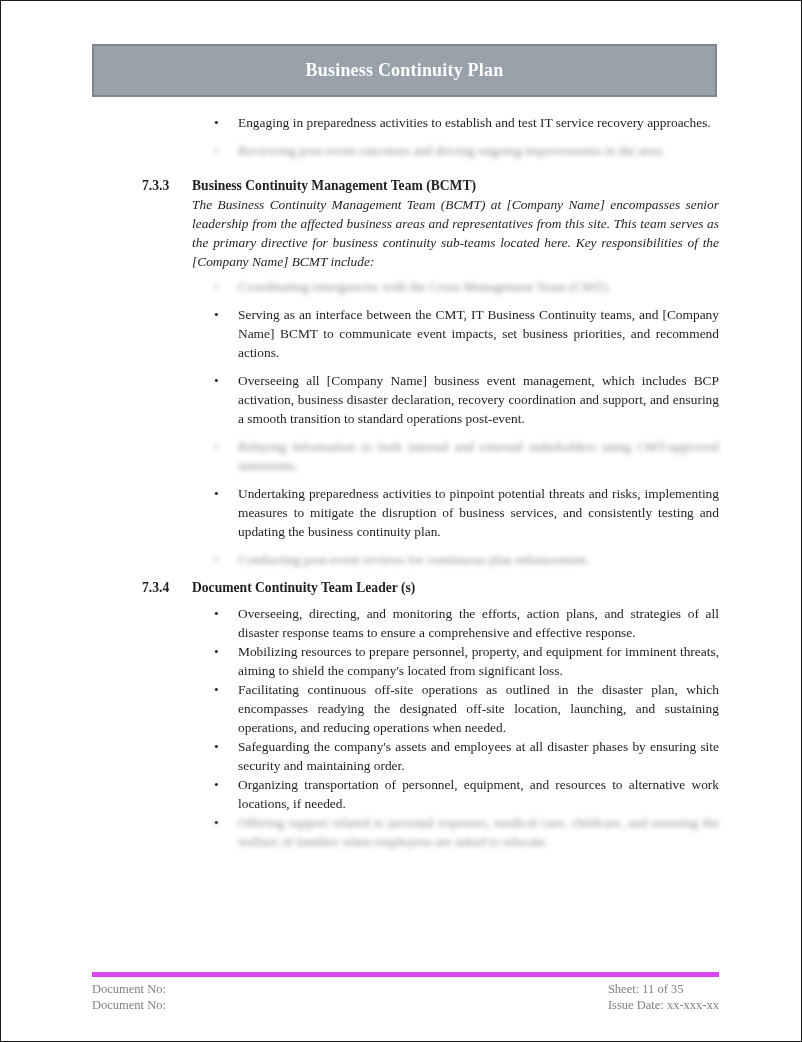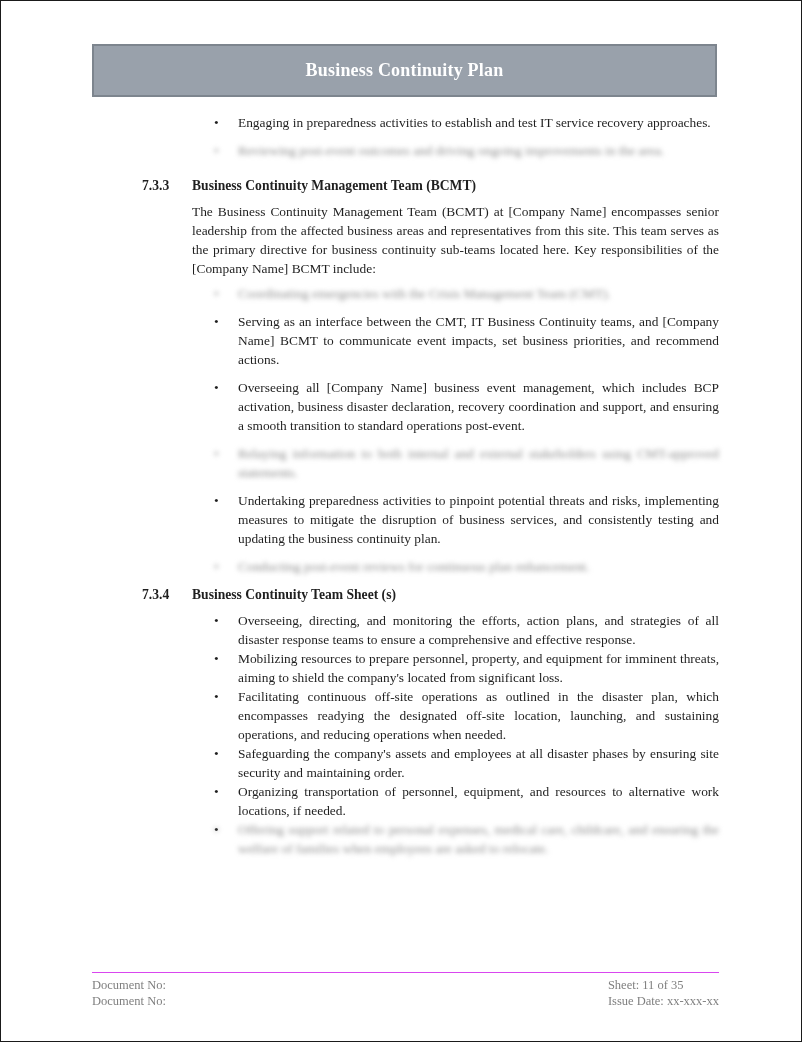--- a/index.html
+++ b/index.html
@@ -28,21 +28,21 @@
     position:absolute; left:91px; top:0; width:627px;
     font-size:13.4px; line-height:19px;
     padding-top:112px;
   }
   .section-heading {
     position:relative; font-weight:bold; font-size:13.6px;
   }
   .section-heading .sec-num { position:absolute; left:50px; }
   .section-heading .sec-title { display:block; padding-left:100px; }
   .paragraph {
-    padding-left:100px; text-align:justify; margin-top:7px;
+    padding-left:100px; text-align:justify; font-style:italic;
   }
   .li {
     position:relative; padding-left:146px; text-align:justify;
   }
   .li .dot {
     position:absolute; left:122px; top:0; width:20px;
     font-size:13.4px;
   }
   .spaced > .li { margin-bottom:9px; }
   .tight  > .li { margin-bottom:0; }
@@ -50,21 +50,21 @@
   .mt-list-733 { margin-top:6px; }
   .mt-heading-734 { margin-top:9px; }
   .mt-list-734 { margin-top:7px; }
   .blurred .blur-text, .blurred .dot {
     color:#8e8e8e;
     filter:blur(2.6px);
     user-select:none;
   }
   .footer {
     position:absolute; left:91px; top:971px; width:627px;
-    border-top:1px solid #d946ef;
+    border-top:5px solid #d946ef;
     padding-top:4px;
     display:flex; justify-content:space-between;
     font-size:12.5px; line-height:16px;
     color:#7f7f7f;
   }
   .footer .col-right { text-align:left; }
 </style>
 </head>
 <body>
 
@@ -115,21 +115,21 @@
         <span class="blur-text">Undertaking preparedness activities to pinpoint potential threats and risks, implementing measures to mitigate the disruption of business services, and consistently testing and updating the business continuity plan.</span>
       </div>
       <div class="li blurred">
         <span class="dot">•</span>
         <span class="blur-text">Conducting post-event reviews for continuous plan enhancement.</span>
       </div>
     </div>
 
     <div class="section-heading mt-heading-734">
       <span class="sec-num">7.3.4</span>
-      <span class="sec-title">Business Continuity Team Sheet (s)</span>
+      <span class="sec-title">Document Continuity Team Leader (s)</span>
     </div>
 
     <div class="list tight mt-list-734">
       <div class="li">
         <span class="dot">•</span>
         <span class="blur-text">Overseeing, directing, and monitoring the efforts, action plans, and strategies of all disaster response teams to ensure a comprehensive and effective response.</span>
       </div>
       <div class="li">
         <span class="dot">•</span>
         <span class="blur-text">Mobilizing resources to prepare personnel, property, and equipment for imminent threats, aiming to shield the company's located from significant loss.</span>

